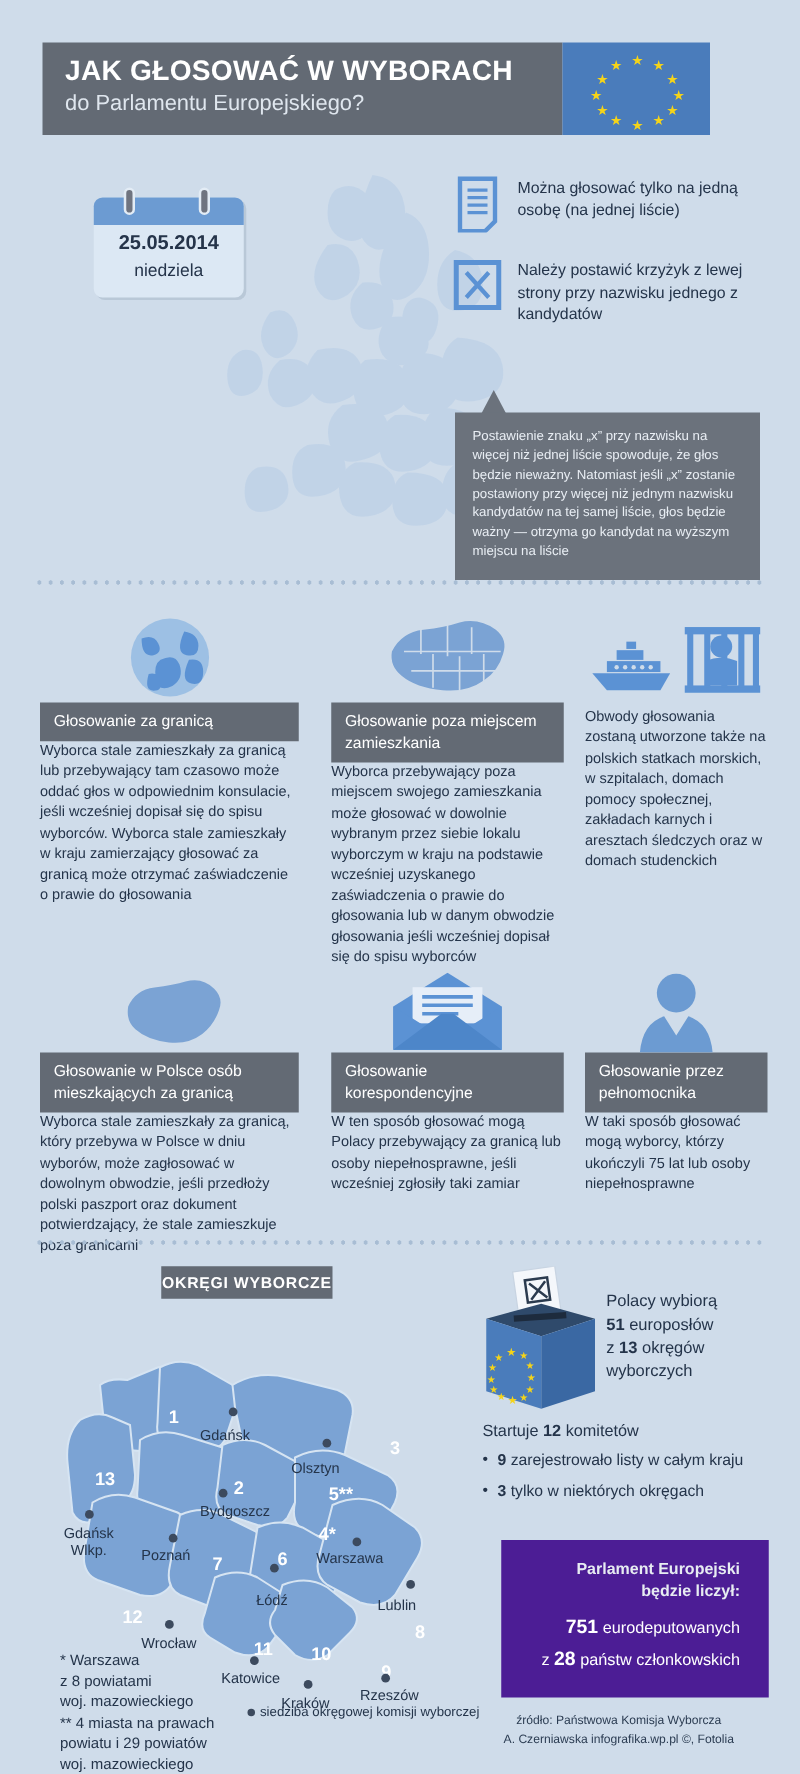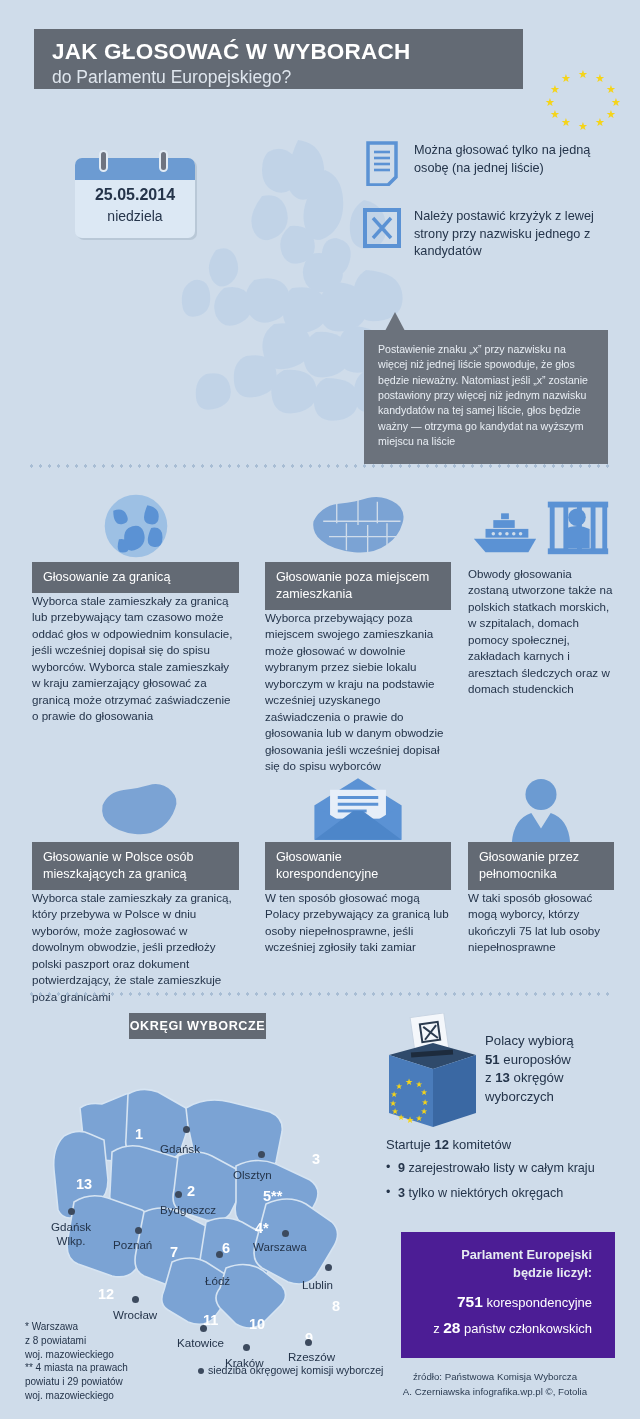--- a/index.html
+++ b/index.html
@@ -7,21 +7,21 @@
     width: 640px; height: 1419px;
     background: #cfdcea;
     font-family: "Liberation Sans", sans-serif;
     color: #2d3a4a;
     position: relative;
     overflow: hidden;
   }
   .page { position: relative; width: 640px; height: 1419px; }
 
   
-  .header { position: absolute; left: 34px; top: 22px; width: 607px; height: 74px; display: flex; align-items: center; }
+  .header { position: absolute; left: 34px; top: 34px; width: 534px; height: 74px; display: flex; }
   .header-title { flex: 1; background: #636a74; padding: 10px 0 0 18px; }
   .header-title h1 {
     font-size: 22.5px; font-weight: bold; color: #ffffff; letter-spacing: .2px; line-height: 1.15;
   }
   .header-title h2 {
     font-size: 17.5px; font-weight: normal; color: #dfe6ee; line-height: 1.25; margin-top: 2px;
   }
   .eu-flag { width: 118px; background: #4a7cbb; position: relative; }
   .eu-flag .star { position: absolute; color: #f5d419; font-size: 11px; line-height: 1; }
 
@@ -61,21 +61,21 @@
   .method .m-body { font-size: 11.6px; line-height: 1.42; color: #24344a; }
   .method.plain .m-body { padding-top: 4px; }
 
   
   .okregi-label { position: absolute; left: 129px; top: 1013px; width: 137px; height: 26px; background: #636a74; color: #ffffff; font-size: 12.6px; font-weight: bold; letter-spacing: .6px; display: flex; align-items: center; justify-content: center; }
   .poland-map { position: absolute; left: 20px; top: 1048px; width: 355px; height: 290px; }
   .dnum { position: absolute; color: #ffffff; font-weight: bold; font-size: 14.5px; }
   .dcity { position: absolute; color: #24344a; font-size: 11.6px; }
   .dot { position: absolute; width: 7px; height: 7px; border-radius: 50%; background: #3c4a5e; }
 
-  .footnote { position: absolute; left: 25px; top: 1320px; font-size: 10px; line-height: 1.38; color: #24344a; }
+  .footnote { position: absolute; left: 48px; top: 1320px; font-size: 12px; line-height: 1.38; color: #24344a; }
   .legend { position: absolute; left: 198px; top: 1363px; font-size: 10.6px; line-height: 1.35; color: #24344a; text-align: center; }
   .legend .ldot { display: inline-block; width: 6px; height: 6px; border-radius: 50%; background: #3c4a5e; margin-right: 4px; vertical-align: middle; }
 
   .ballotbox { position: absolute; left: 381px; top: 1013px; width: 100px; height: 115px; }
   .bb-text { position: absolute; left: 485px; top: 1032px; width: 140px; font-size: 13.2px; line-height: 1.42; color: #24344a; }
   .bb-text b { font-weight: bold; }
   .startuje { position: absolute; left: 386px; top: 1137px; font-size: 13px; color: #24344a; }
   .bullets { position: absolute; left: 386px; top: 1160px; width: 235px; font-size: 12.6px; line-height: 1.4; color: #24344a; }
   .bullets li { list-style: none; margin-bottom: 7px; padding-left: 12px; position: relative; }
   .bullets li:before { content: "•"; position: absolute; left: 0; top: -1px; }
@@ -404,21 +404,21 @@
     <span>Startuje </span><b>12</b><span> komitetów</span>
   </div>
 
   <ul class="bullets">
     <li><b>9</b><span> zarejestrowało listy w całym kraju</span></li>
     <li><b>3</b><span> tylko w niektórych okręgach</span></li>
   </ul>
 
   <div class="pe-box">
     <div class="pe-title">Parlament Europejski będzie liczył:</div>
-    <div class="pe-line"><b>751</b><span> korespondencyjne</span></div>
+    <div class="pe-line"><b>751</b><span> eurodeputowanych</span></div>
     <div class="pe-line"><span>z </span><b>28</b><span> państw członkowskich</span></div>
   </div>
 
   <div class="source">
     <div>źródło: Państwowa Komisja Wyborcza</div>
     <div>A. Czerniawska infografika.wp.pl ©, Fotolia</div>
   </div>
 
 </div>
 

